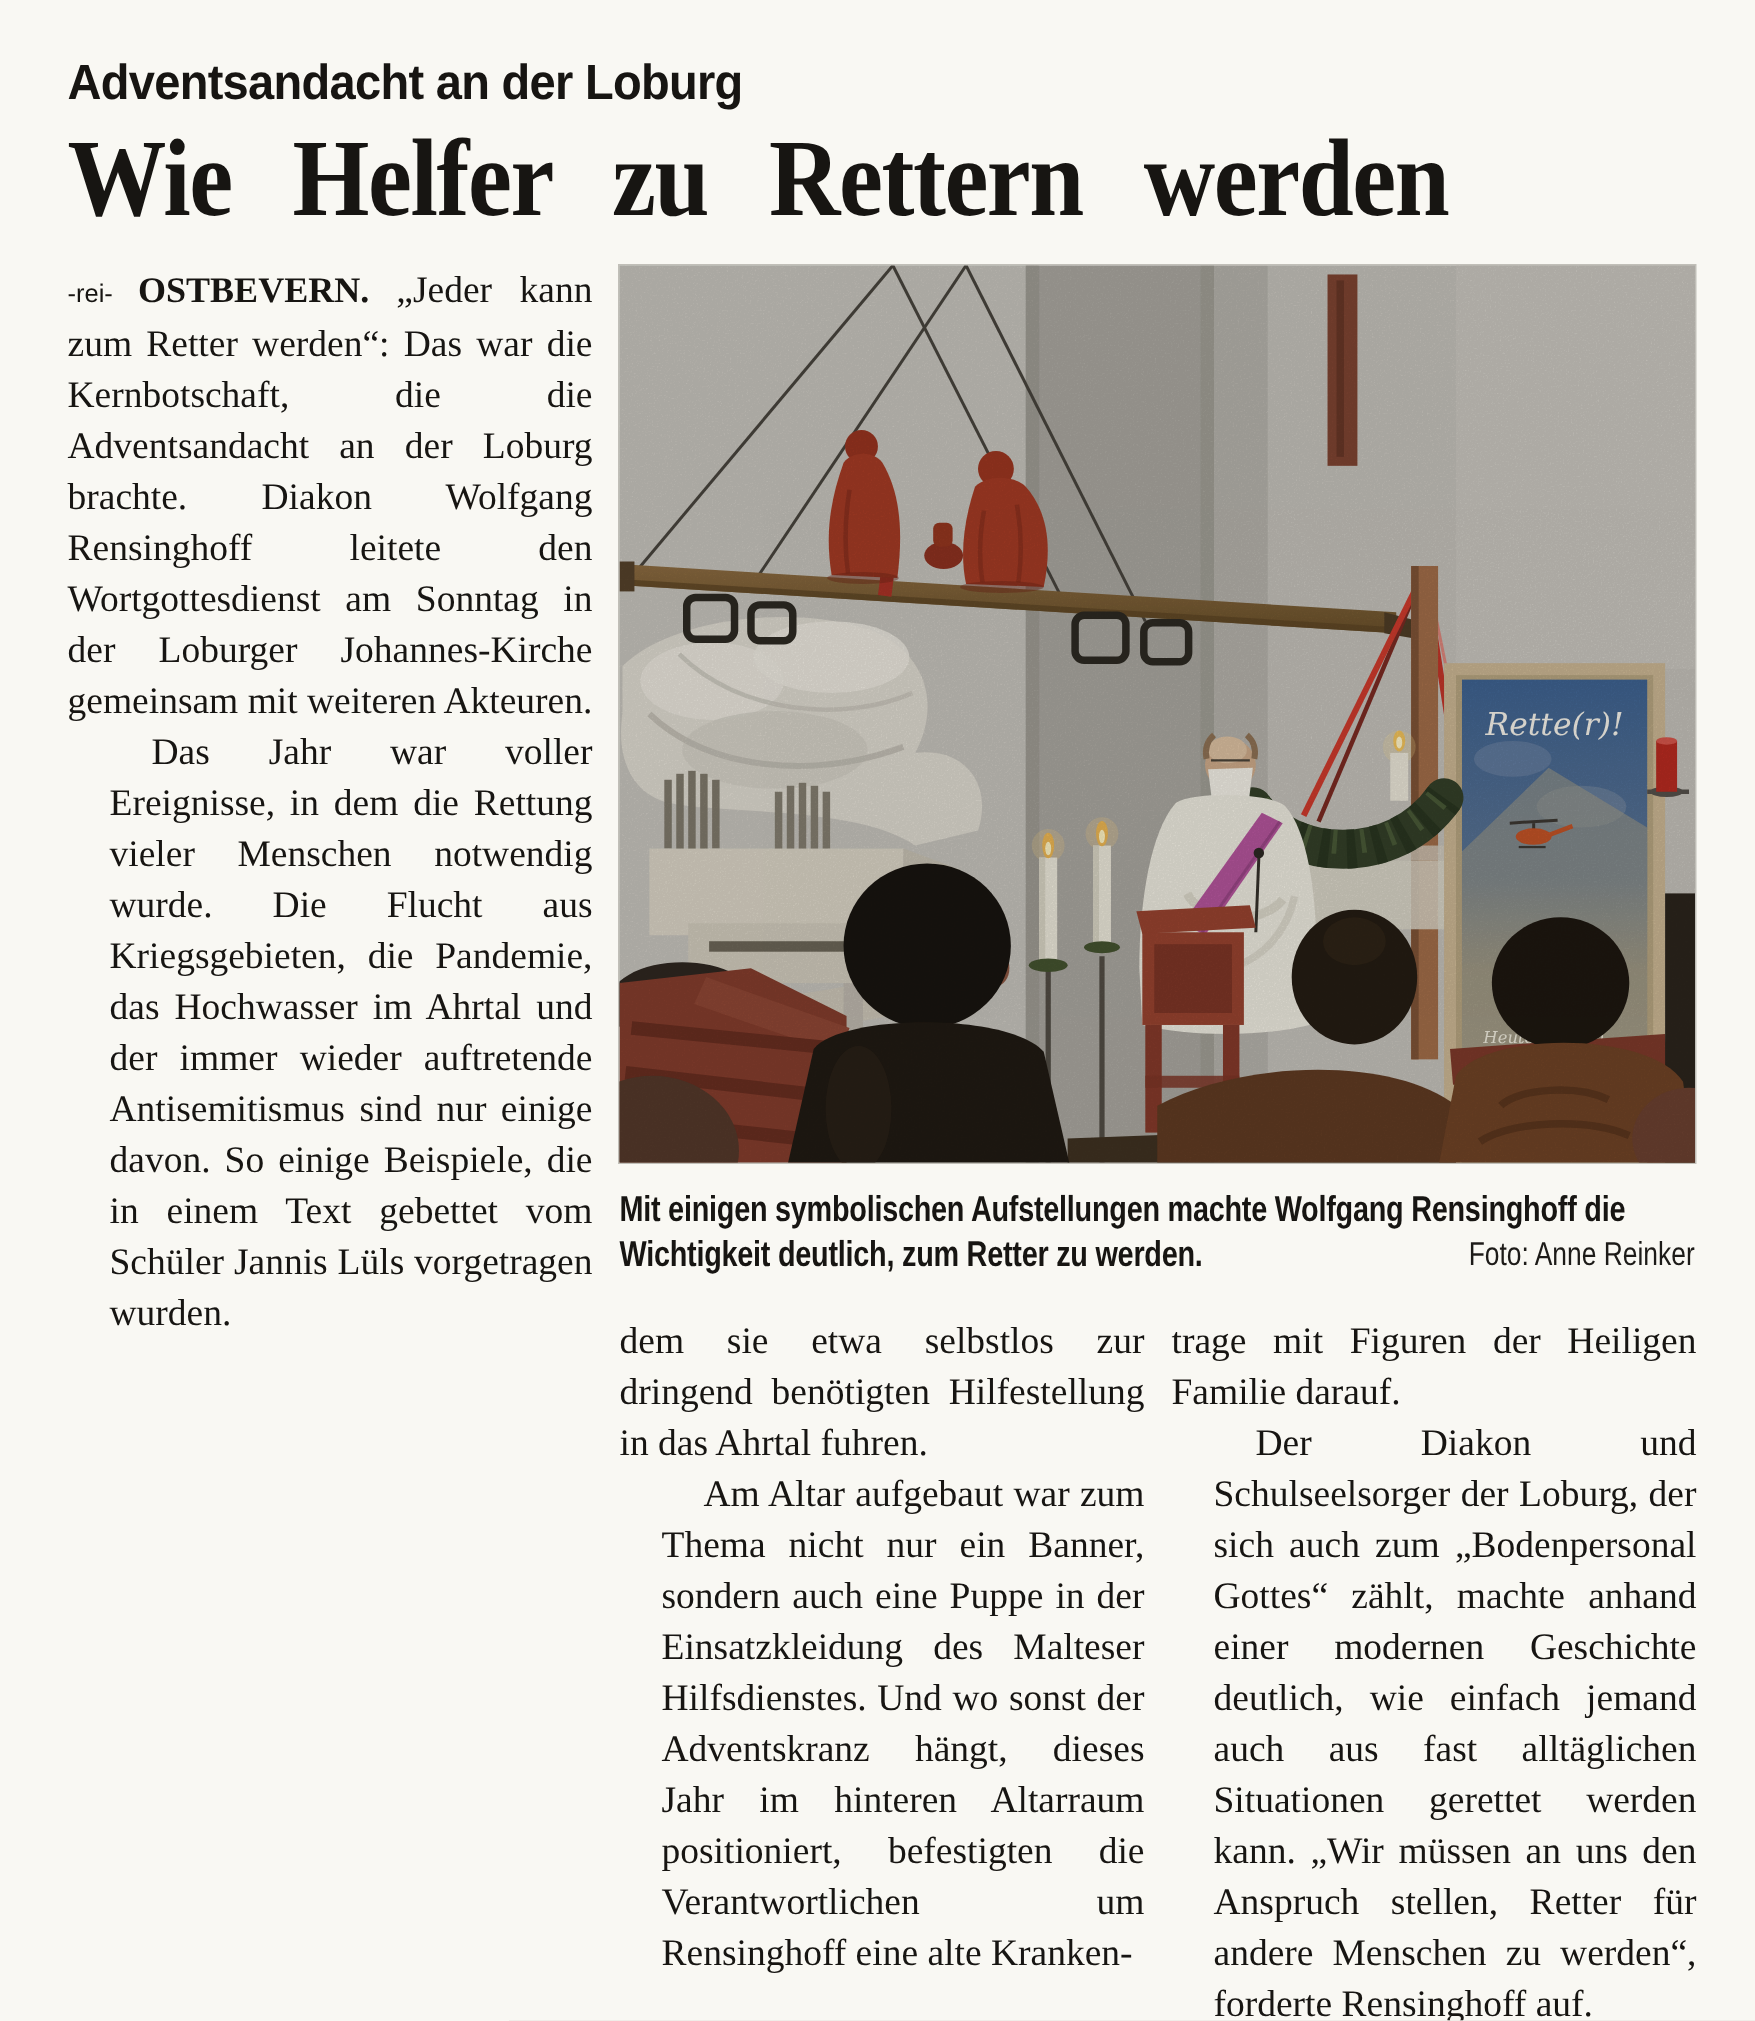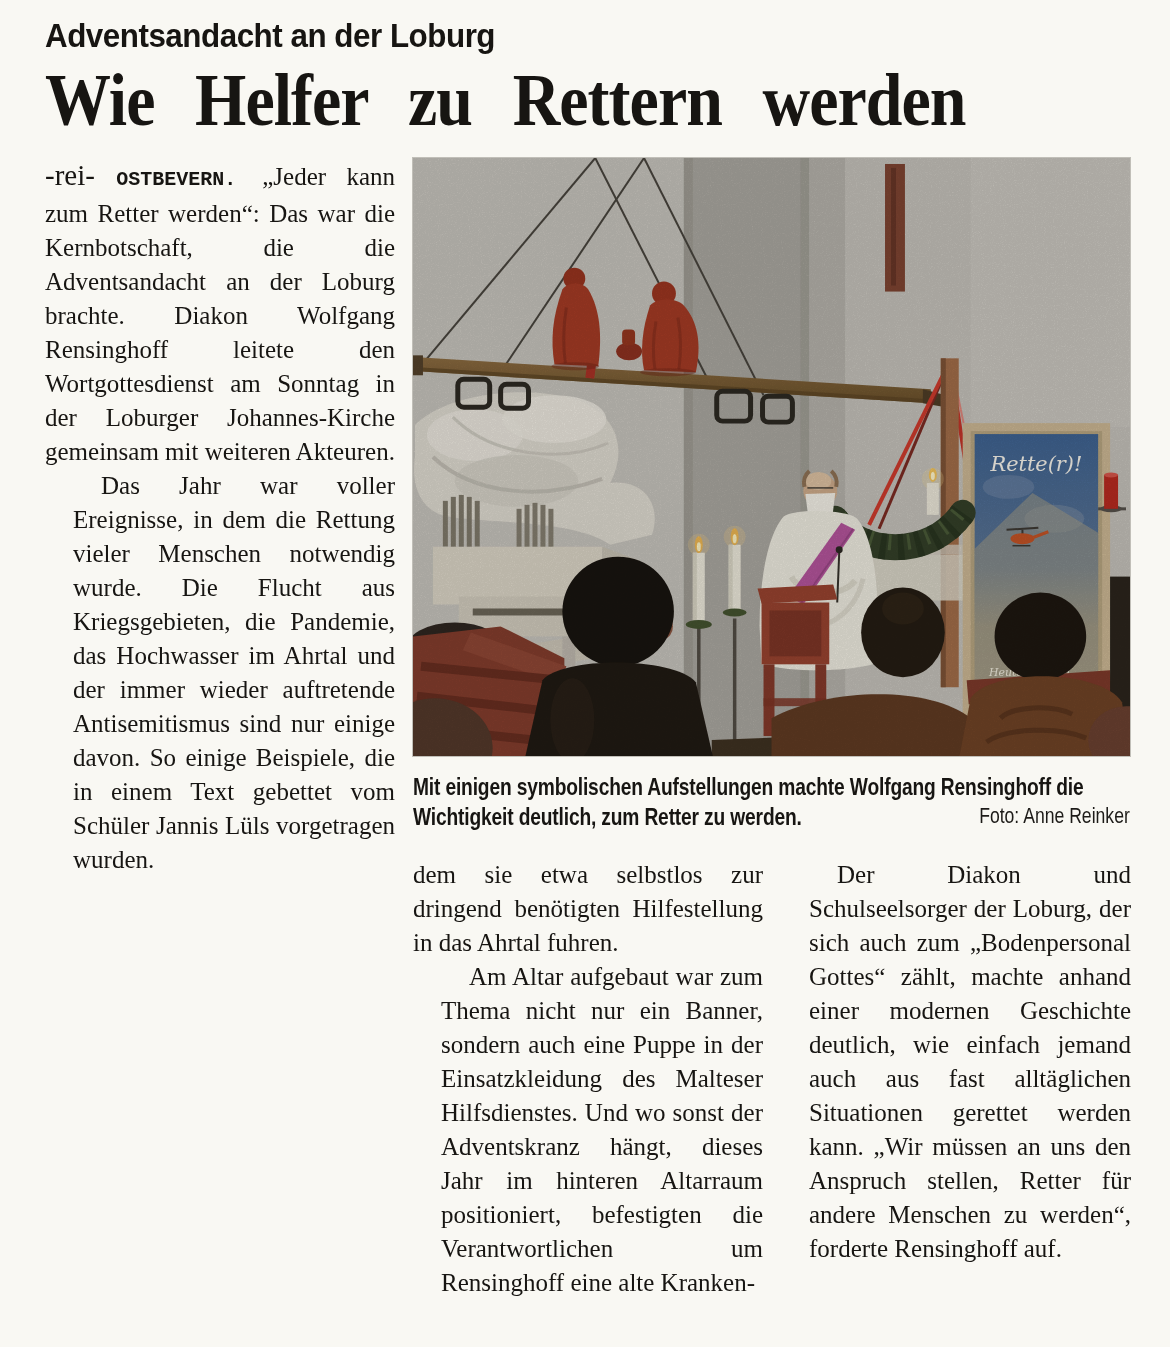--- a/index.html
+++ b/index.html
@@ -1,41 +1,41 @@
 <!DOCTYPE html>
 <html lang="de"><head>
 <meta charset="utf-8">
 <style>
   html,body{margin:0;padding:0;background:#e8e6e0;}
   .page{
     position:relative;width:1170px;height:1347px;margin:0 auto;
     background:#f9f8f3;color:#171512;overflow:hidden;
-    padding:13px 40px 0 45px;box-sizing:border-box;
+    padding:32px 40px 0 45px;box-sizing:border-box;
     font-family:"Liberation Serif",serif;
   }
   .kicker{
     font-family:"Liberation Sans",sans-serif;font-weight:700;font-size:33px;
     letter-spacing:-0.5px;transform:scaleX(.95);transform-origin:left top;
     margin:4px 0 2px 0;
   }
   .headline{
     font-family:"Liberation Serif",serif;font-weight:700;font-size:68px;
     line-height:1.02;margin:8px 0 26px 0;letter-spacing:-1px;word-spacing:.38em;
     transform:scale(.97,1.08);transform-origin:left top;
   }
   .body-grid{display:flex;gap:18px;}
   .col-left{width:350px;flex:none;}
   .right-area{width:717px;flex:none;}
   .para{
     font-size:25px;line-height:34px;text-align:justify;margin:0;
     hyphens:auto;-webkit-hyphens:auto;
   }
   .para.indent{text-indent:28px;margin-left:28px;}
-  .sig{font-family:Liberation Serif, serif;font-size:29px;}
-  .place{font-family:Liberation Mono, monospace;font-weight:700;font-size:20px;}
+  .sig{font-family:Liberation Sans, sans-serif;font-size:17px;}
+  .place{font-family:Liberation Serif, serif;font-weight:700;font-size:24px;}
   figure{margin:0;}
   .photo-frame{width:717px;height:598px;outline:1px solid rgba(90,85,75,.35);}
   .caption{
     position:relative;width:896px;transform:scaleX(.8);transform-origin:left top;
     font-family:"Liberation Sans",sans-serif;font-weight:700;
     font-size:24px;line-height:30px;margin-top:12px;letter-spacing:-.2px;
   }
   .credit{
     position:absolute;right:0;bottom:1px;font-weight:400;font-size:22px;
     letter-spacing:0;color:#1d1b18;
@@ -292,19 +292,20 @@
         <span>Mit einigen symbolischen Aufstellungen machte Wolfgang Rensinghoff die Wichtigkeit deutlich, zum Retter zu werden.</span>
         <span class="credit">Foto: Anne Reinker</span>
       </div>
 
       <div class="cols2">
         <div class="col">
             <p class="para">dem sie etwa selbstlos zur dringend benötigten Hilfestellung in das Ahrtal fuhren.</p>
             <p class="para indent">Am Altar aufgebaut war zum Thema nicht nur ein Banner, sondern auch eine Puppe in der Einsatzkleidung des Malteser Hilfsdienstes. Und wo sonst der Adventskranz hängt, dieses Jahr im hinteren Altarraum positioniert, befestigten die Verantwortlichen um Rensinghoff eine alte Kranken-</p>
           </div>
         <div class="col">
+            <p class="para">trage mit Figuren der Heiligen Familie darauf.</p>
             <p class="para indent">Der Diakon und Schulseelsorger der Loburg, der sich auch zum „Bodenpersonal Gottes“ zählt, machte anhand einer modernen Geschichte deutlich, wie einfach jemand auch aus fast alltäglichen Situationen gerettet werden kann. „Wir müssen an uns den Anspruch stellen, Retter für andere Menschen zu werden“, forderte Rensinghoff auf.</p>
           </div>
       </div>
 
     </div>
   </div>
 </div>
 
 </body></html>

